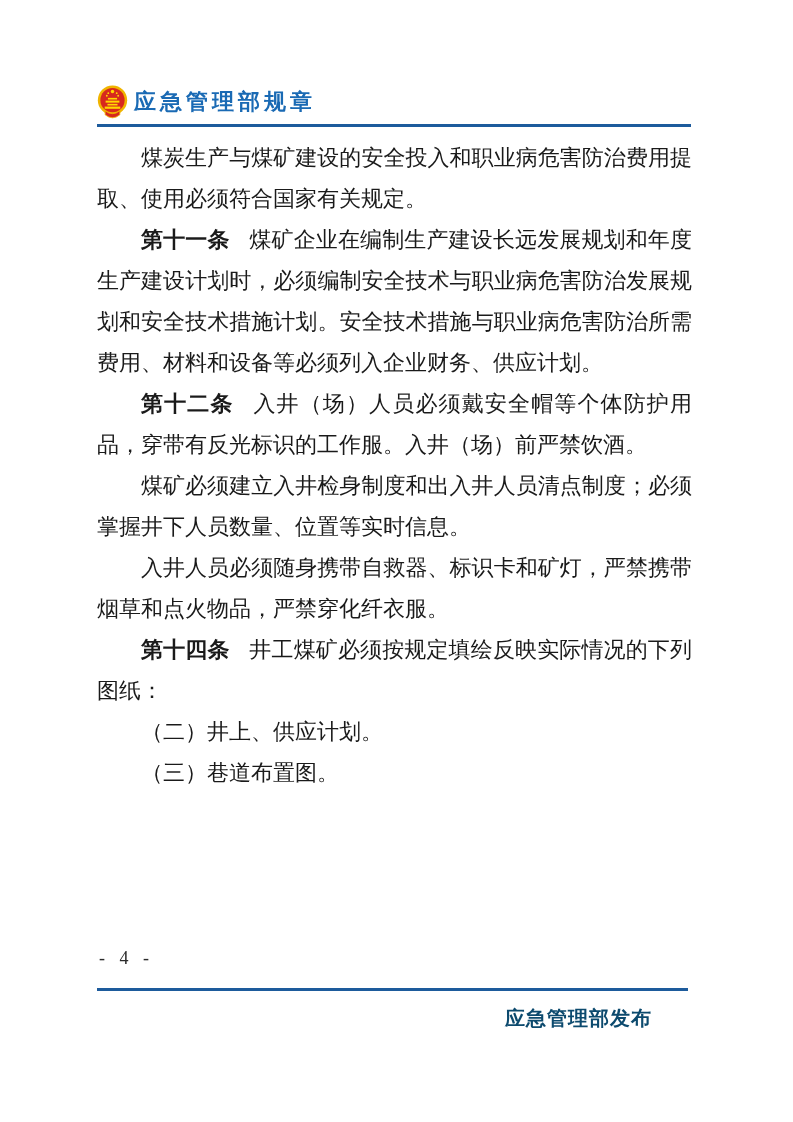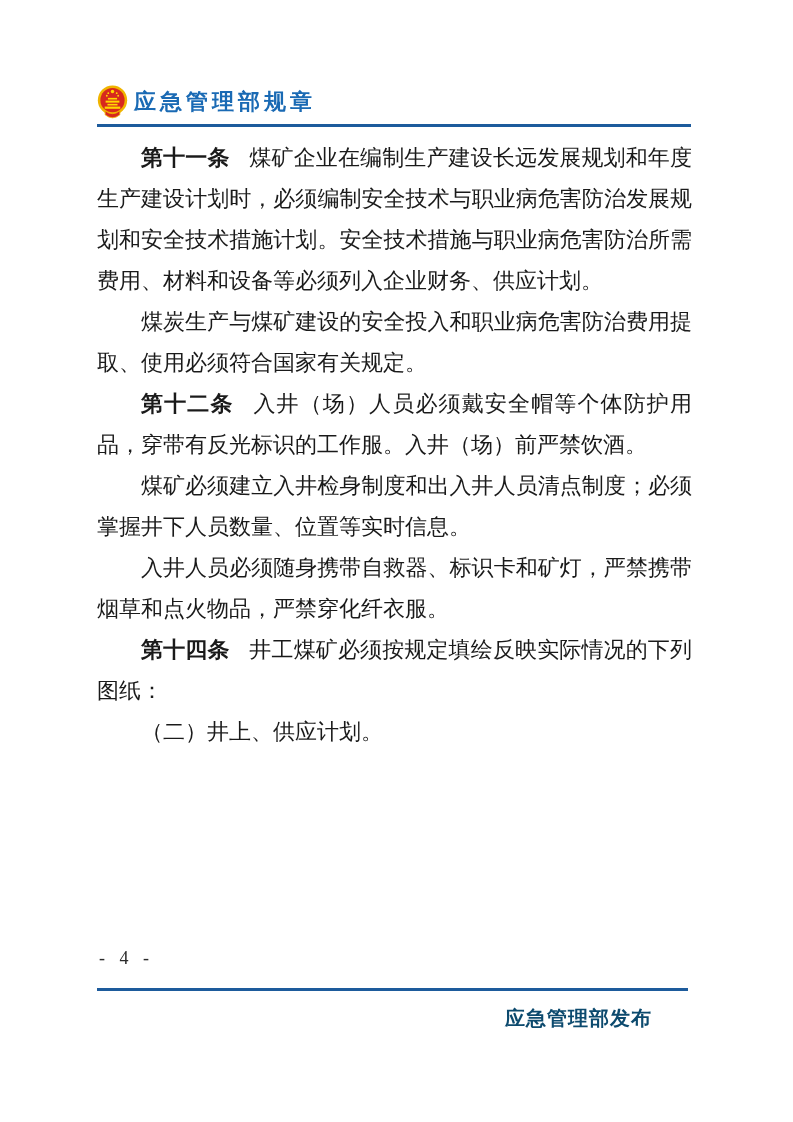--- a/index.html
+++ b/index.html
@@ -108,36 +108,37 @@
       <rect x="10.5" y="17.5" width="15" height="2.2" fill="#ffd700"></rect>
       <rect x="12.5" y="21" width="11" height="1.8" fill="#ffd700"></rect>
       <rect x="9.5" y="24" width="17" height="2.4" fill="#ffd700"></rect>
     </svg>
     <span class="header-title">应急管理部规章</span>
   </div>
 
   <div class="header-rule"></div>
 
   <div class="doc-body">
+    <p class="para"><span class="body-text">煤炭生产与煤矿建设的安全投入和职业病危害防治费用提取、使用必须符合国家有关规定。</span></p>
+
     <p class="para"><span class="lead">第十一条</span><span class="body-text">煤矿企业在编制生产建设长远发展规划和年度生产建设计划时，必须编制安全技术与职业病危害防治发展规划和安全技术措施计划。安全技术措施与职业病危害防治所需费用、材料和设备等必须列入企业财务、供应计划。</span></p>
-
-    <p class="para"><span class="body-text">煤炭生产与煤矿建设的安全投入和职业病危害防治费用提取、使用必须符合国家有关规定。</span></p>
 
 
     <p class="para"><span class="lead">第十二条</span><span class="body-text">入井（场）人员必须戴安全帽等个体防护用品，穿带有反光标识的工作服。入井（场）前严禁饮酒。</span></p>
 
     <p class="para"><span class="body-text">煤矿必须建立入井检身制度和出入井人员清点制度；必须掌握井下人员数量、位置等实时信息。</span></p>
 
     <p class="para"><span class="body-text">入井人员必须随身携带自救器、标识卡和矿灯，严禁携带烟草和点火物品，严禁穿化纤衣服。</span></p>
 
     <p class="para"><span class="lead">第十四条</span><span class="body-text">井工煤矿必须按规定填绘反映实际情况的下列图纸：</span></p>
 
 
     <p class="para"><span class="body-text">（二）井上、供应计划。</span></p>
 
+    <p class="para"><span class="body-text">（三）巷道布置图。</span></p>
   </div>
 
   <div class="page-number">- 4 -</div>
 
   <div class="footer-rule"></div>
 
   <div class="footer-publisher">应急管理部发布</div>
 
 </div>
 

